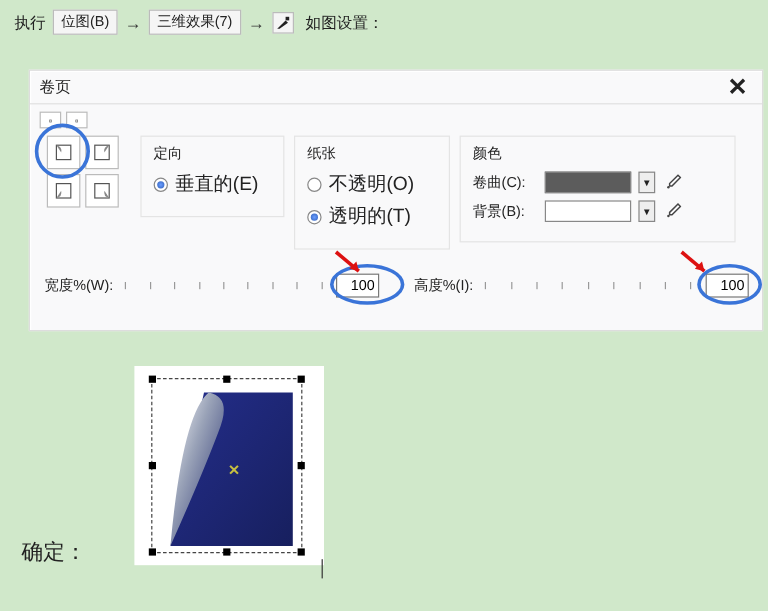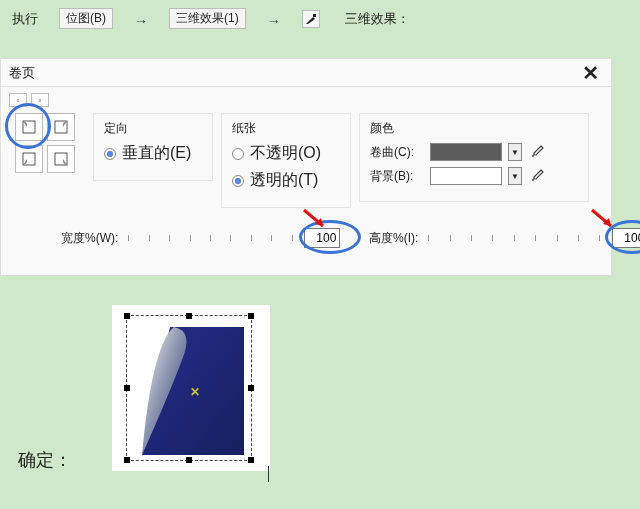--- a/index.html
+++ b/index.html
@@ -9,42 +9,42 @@
     height: 509px;
     background: #d0e8ca;
     font-family: "Microsoft YaHei", Arial, sans-serif;
     font-size: 13px;
     color: #222;
   }
   .top-line {
     display: flex;
     align-items: center;
     padding: 8px 12px;
-    gap: 21px;
+    gap: 6px;
   }
   .menu-chip {
     background: #f5f5f5;
     border: 1px solid #bbb;
     padding: 1px 6px;
     font-size: 12px;
   }
   .arrow-r { font-size: 14px; color: #333; }
   .pen-icon {
     display: inline-flex;
     align-items: center;
     justify-content: center;
     width: 18px; height: 18px;
     background: #f5f5f5;
     border: 1px solid #bbb;
   }
   .pen-icon svg { width: 12px; height: 12px; }
 
   .dialog {
     position: absolute;
-    left: 0; top: 58px;
+    left: 24px; top: 58px;
     width: 612px;
     height: 218px;
     background: #f9f9fa;
     border: 1px solid #ddd;
     box-shadow: inset 1px 1px 0 #fff;
   }
   .dlg-titlebar {
     display: flex;
     align-items: center;
     height: 28px;
@@ -137,21 +137,20 @@
   .eyedrop {
     width: 18px; height: 18px;
     display: flex; align-items: center; justify-content: center;
   }
   .eyedrop svg { width: 14px; height: 14px; }
 
   .sliders-row {
     position: relative;
     height: 46px;
     margin-top: 6px;
-    margin-left: 48px;
   }
   .slider-block {
     position: absolute;
     display: flex; align-items: center;
     font-size: 12px;
   }
   .slbl { margin-right: 10px; white-space: nowrap; }
   .track {
     position: relative;
     height: 14px;
@@ -222,29 +221,29 @@
     background: #333;
   }
 </style>
 </head>
 <body>
 
 <div class="top-line">
   <span>执行</span>
   <span class="menu-chip"><span>位图(B)</span></span>
   <span class="arrow-r">→</span>
-  <span class="menu-chip"><span>三维效果(1)</span></span>
+  <span class="menu-chip"><span>三维效果(7)</span></span>
   <span class="arrow-r">→</span>
   <span class="pen-icon">
     <svg viewBox="0 0 12 12">
         <path d="M1 11 L8 4 L10 6 L3 11 Z" fill="#222"></path>
         <rect x="8" y="1" width="3" height="3" fill="#222"></rect>
       </svg>
   </span>
-  <span style="margin-left:4px;">三维效果：</span>
+  <span style="margin-left:4px;">如图设置：</span>
 </div>
 
 <div class="dialog">
   <div class="dlg-titlebar">
     <span class="dlg-title">卷页</span>
     <span class="close-x">✕</span>
   </div>
   <div class="collapse-row">
     <div class="tiny-btn">▫</div>
     <div class="tiny-btn">▫</div>

